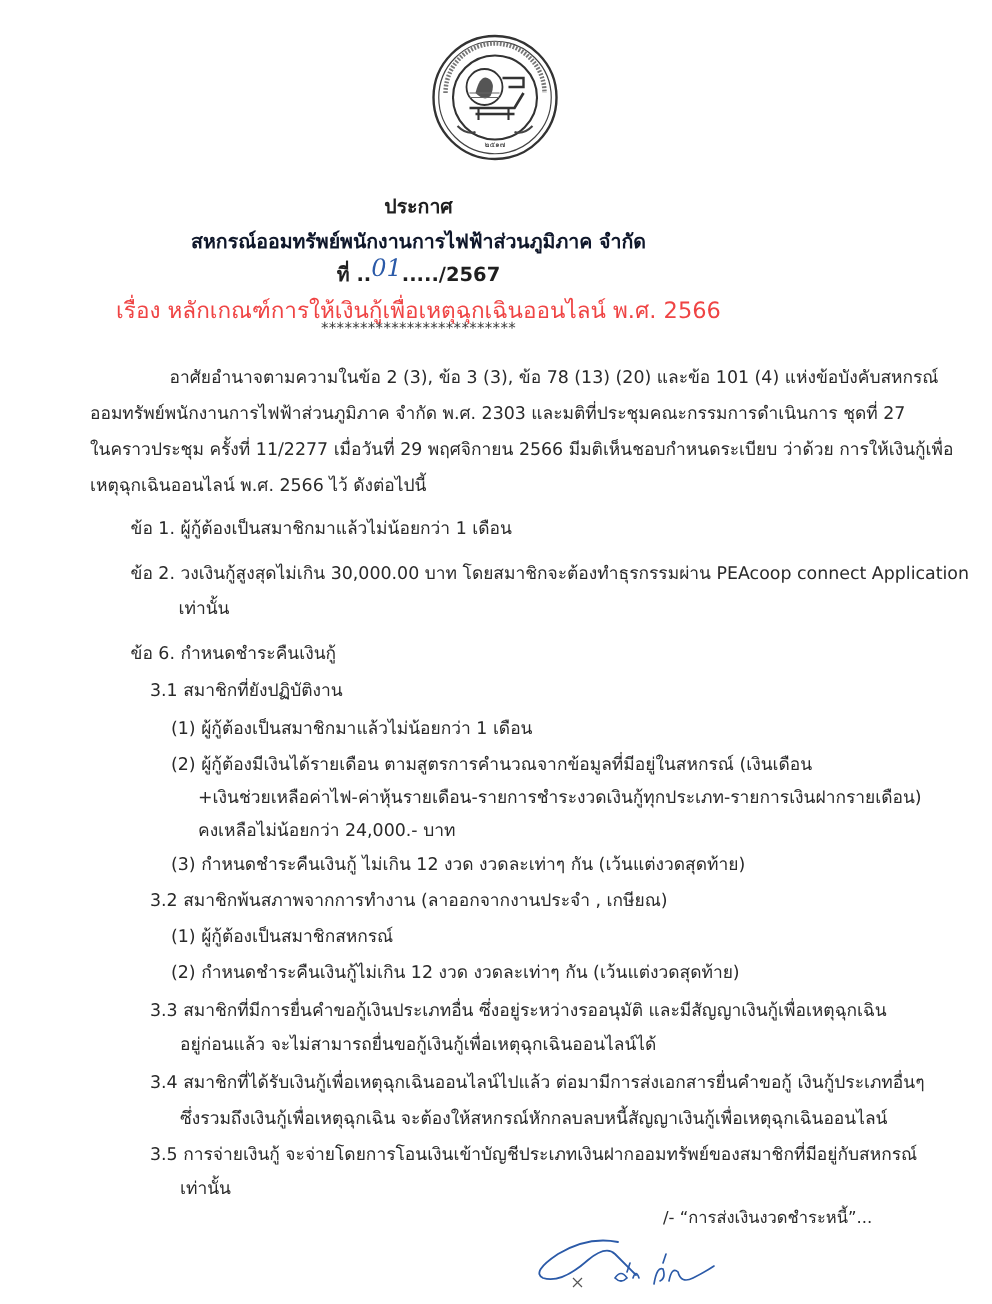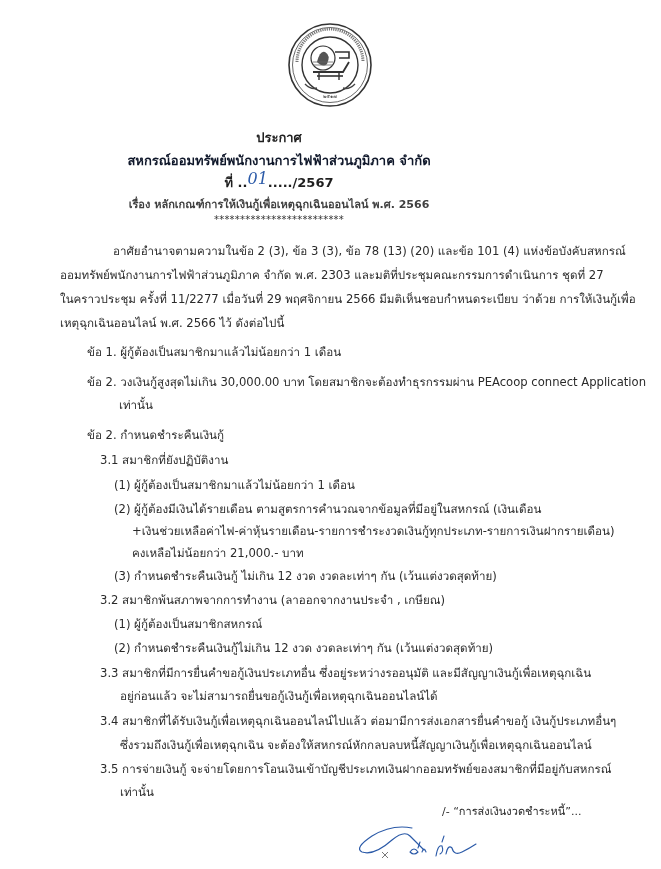--- a/index.html
+++ b/index.html
@@ -40,21 +40,21 @@
   .t-no { top: 172px; font-size: 13px; font-weight: bold; color: #1f1f1f; }
   .t-no .handwritten {
     font-family: "DejaVu Serif", serif;
     font-style: italic;
     color: #2b5aa8;
     font-weight: normal;
     font-size: 16px;
     position: relative;
     top: -3px;
   }
-  .t-subject { top: 195px; font-size: 11px; font-weight: bold; color: #404040; }
+  .t-subject { top: 195px; font-size: 15px; font-weight: normal; color: #ef4444; }
   .t-stars { top: 214px; font-size: 10px; letter-spacing: 0.2px; color: #333; }
   .line { position: absolute; white-space: nowrap; font-size: 11.6px; color: #2a2a2a; }
 
   .signature {
     position: absolute;
     left: 352px;
     top: 822px;
     width: 130px;
     height: 42px;
   }
@@ -100,27 +100,27 @@
   <div class="line" style="left:113px; top:242px;">อาศัยอำนาจตามความในข้อ 2 (3), ข้อ 3 (3), ข้อ 78 (13) (20) และข้อ 101 (4) แห่งข้อบังคับสหกรณ์</div>
   <div class="line" style="left:60px; top:266px;">ออมทรัพย์พนักงานการไฟฟ้าส่วนภูมิภาค จำกัด พ.ศ. 2303 และมติที่ประชุมคณะกรรมการดำเนินการ ชุดที่ 27</div>
   <div class="line" style="left:60px; top:290px;">ในคราวประชุม ครั้งที่ 11/2277 เมื่อวันที่ 29 พฤศจิกายน 2566 มีมติเห็นชอบกำหนดระเบียบ ว่าด้วย การให้เงินกู้เพื่อ</div>
   <div class="line" style="left:60px; top:314px;">เหตุฉุกเฉินออนไลน์ พ.ศ. 2566 ไว้ ดังต่อไปนี้</div>
 
   <div class="line" style="left:87px; top:343px;">ข้อ 1. ผู้กู้ต้องเป็นสมาชิกมาแล้วไม่น้อยกว่า 1 เดือน</div>
 
   <div class="line" style="left:87px; top:373px;">ข้อ 2. วงเงินกู้สูงสุดไม่เกิน 30,000.00 บาท โดยสมาชิกจะต้องทำธุรกรรมผ่าน PEAcoop connect Application</div>
   <div class="line" style="left:119px; top:396px;">เท่านั้น</div>
 
-  <div class="line" style="left:87px; top:426px;">ข้อ 2. กำหนดชำระคืนเงินกู้</div>
+  <div class="line" style="left:87px; top:426px;">ข้อ 6. กำหนดชำระคืนเงินกู้</div>
 
   <div class="line" style="left:100px; top:451px;">3.1 สมาชิกที่ยังปฏิบัติงาน</div>
   <div class="line" style="left:114px; top:476px;">(1) ผู้กู้ต้องเป็นสมาชิกมาแล้วไม่น้อยกว่า 1 เดือน</div>
   <div class="line" style="left:114px; top:500px;">(2) ผู้กู้ต้องมีเงินได้รายเดือน ตามสูตรการคำนวณจากข้อมูลที่มีอยู่ในสหกรณ์ (เงินเดือน</div>
   <div class="line" style="left:132px; top:522px;">+เงินช่วยเหลือค่าไฟ-ค่าหุ้นรายเดือน-รายการชำระงวดเงินกู้ทุกประเภท-รายการเงินฝากรายเดือน)</div>
-  <div class="line" style="left:132px; top:544px;">คงเหลือไม่น้อยกว่า 21,000.- บาท</div>
+  <div class="line" style="left:132px; top:544px;">คงเหลือไม่น้อยกว่า 24,000.- บาท</div>
   <div class="line" style="left:114px; top:567px;">(3) กำหนดชำระคืนเงินกู้ ไม่เกิน 12 งวด งวดละเท่าๆ กัน (เว้นแต่งวดสุดท้าย)</div>
 
   <div class="line" style="left:100px; top:591px;">3.2 สมาชิกพ้นสภาพจากการทำงาน (ลาออกจากงานประจำ , เกษียณ)</div>
   <div class="line" style="left:114px; top:615px;">(1) ผู้กู้ต้องเป็นสมาชิกสหกรณ์</div>
   <div class="line" style="left:114px; top:639px;">(2) กำหนดชำระคืนเงินกู้ไม่เกิน 12 งวด งวดละเท่าๆ กัน (เว้นแต่งวดสุดท้าย)</div>
 
   <div class="line" style="left:100px; top:664px;">3.3 สมาชิกที่มีการยื่นคำขอกู้เงินประเภทอื่น ซึ่งอยู่ระหว่างรออนุมัติ และมีสัญญาเงินกู้เพื่อเหตุฉุกเฉิน</div>
   <div class="line" style="left:120px; top:687px;">อยู่ก่อนแล้ว จะไม่สามารถยื่นขอกู้เงินกู้เพื่อเหตุฉุกเฉินออนไลน์ได้</div>
 
   <div class="line" style="left:100px; top:712px;">3.4 สมาชิกที่ได้รับเงินกู้เพื่อเหตุฉุกเฉินออนไลน์ไปแล้ว ต่อมามีการส่งเอกสารยื่นคำขอกู้ เงินกู้ประเภทอื่นๆ</div>

